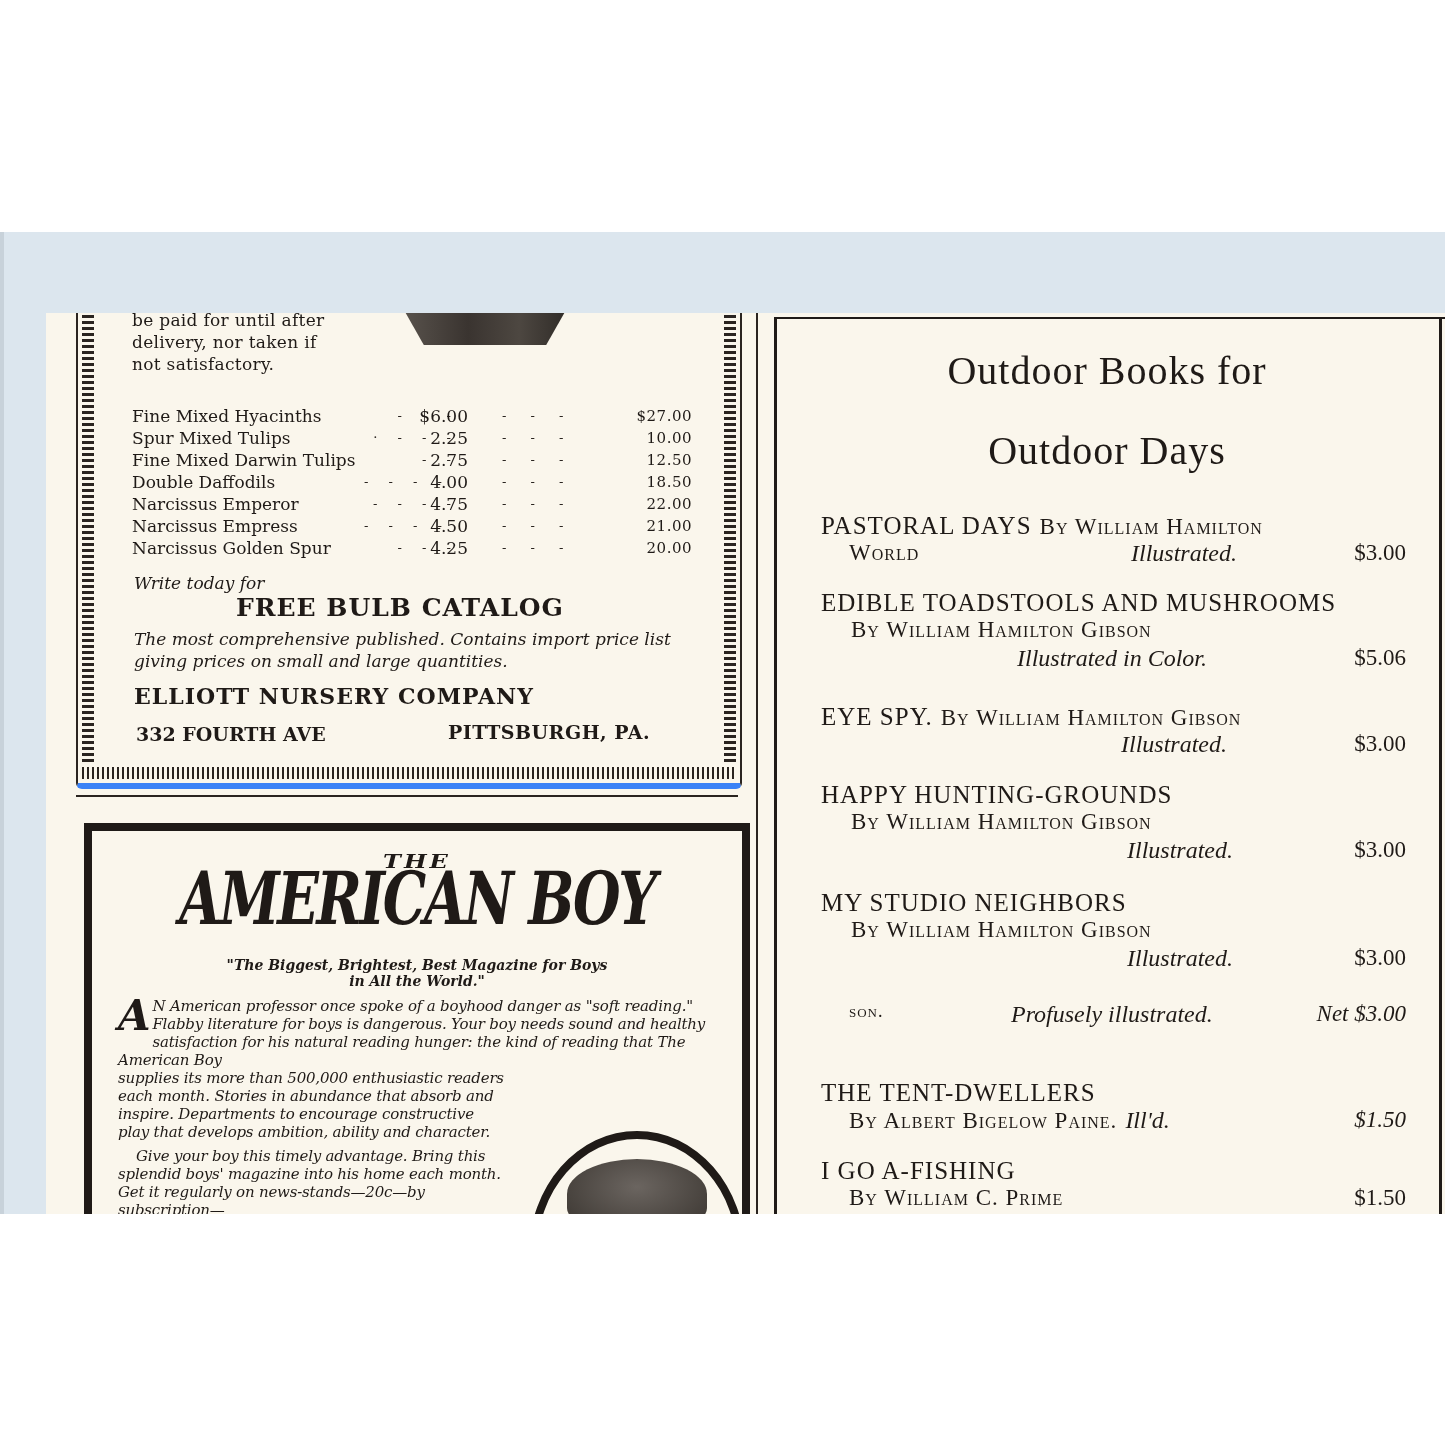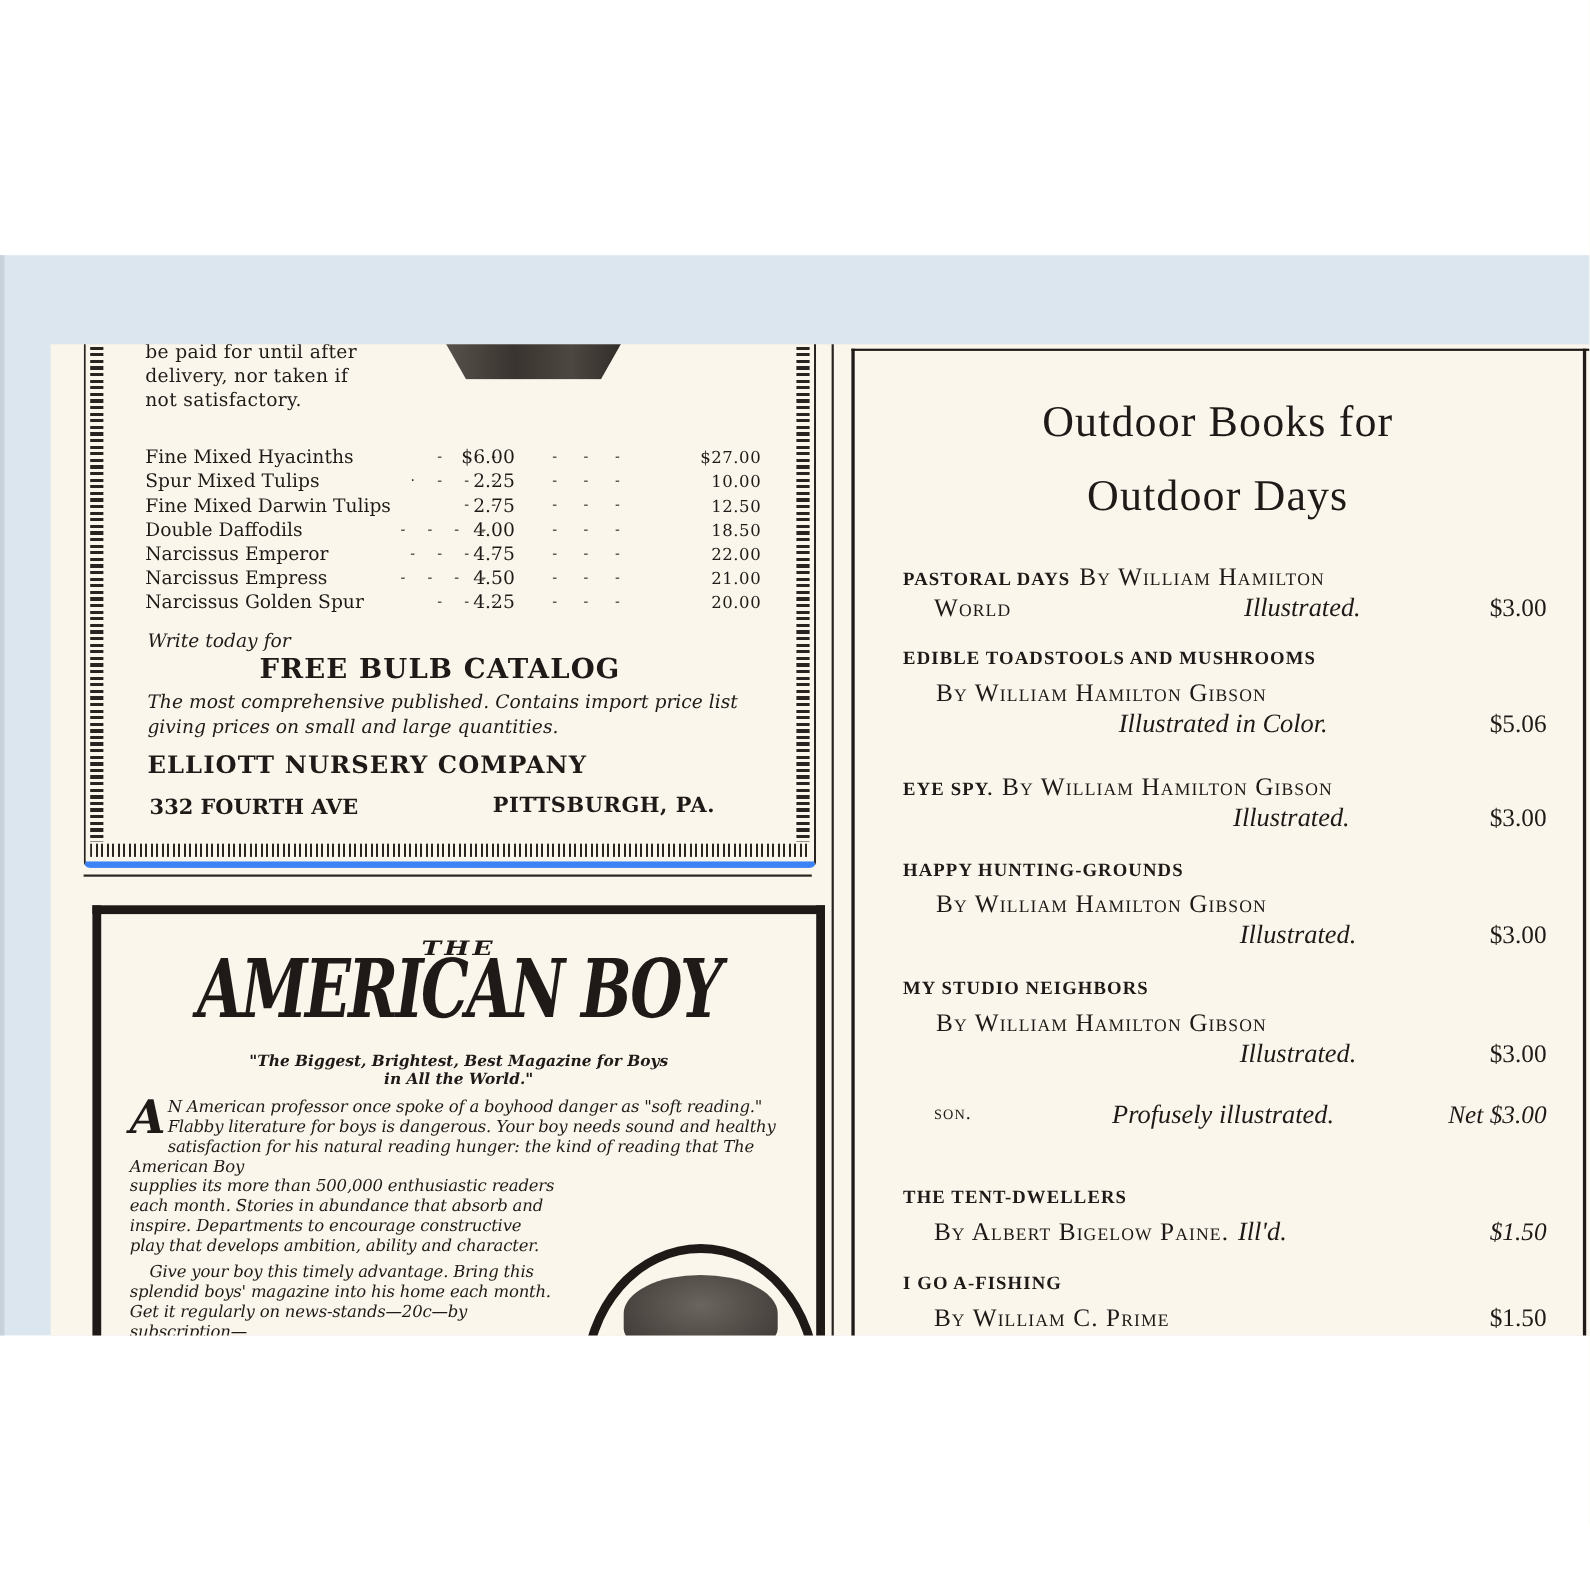--- a/index.html
+++ b/index.html
@@ -122,25 +122,25 @@
     
     .books {
       position: absolute; left: 728px; top: 4px; width: 700px; height: 900px;
       border-left: 3px solid #1f1a17; border-top: 2px solid #1f1a17;
     }
     .books-right-border { position: absolute; left: 1393px; top: 4px; width: 3px; height: 900px; background: #1f1a17; }
     .books .title1, .books .title2 {
       position: absolute; left: 0; width: 660px; text-align: center; font-size: 40px; letter-spacing: 1px;
       font-family: "Liberation Serif", serif;
     }
-    .books .title1 { top: 40px; text-align: center; }
+    .books .title1 { top: 28px; text-align: center; }
     .books .title2 { top: 108px; }
     .book { position: absolute; left: 44px; width: 585px; font-family: "Liberation Serif", serif; }
     .book .line { position: relative; height: 28px; white-space: nowrap; }
-    .book .t { font-size: 17px; letter-spacing: 1px; font-weight: bold; }
+    .book .t { font-size: 25px; letter-spacing: 1px; }
     .book .by { font-size: 23px; }
     .book .sc { font-variant: small-caps; letter-spacing: 1px; }
     .book .ill { font-style: italic; font-size: 24px; position: absolute; }
     .book .price { position: absolute; right: 0; font-size: 23px; }
     .book .price.ital { font-style: italic; }
   </style>
 </head>
 <body>
 
 <div class="scan-bg"></div>

